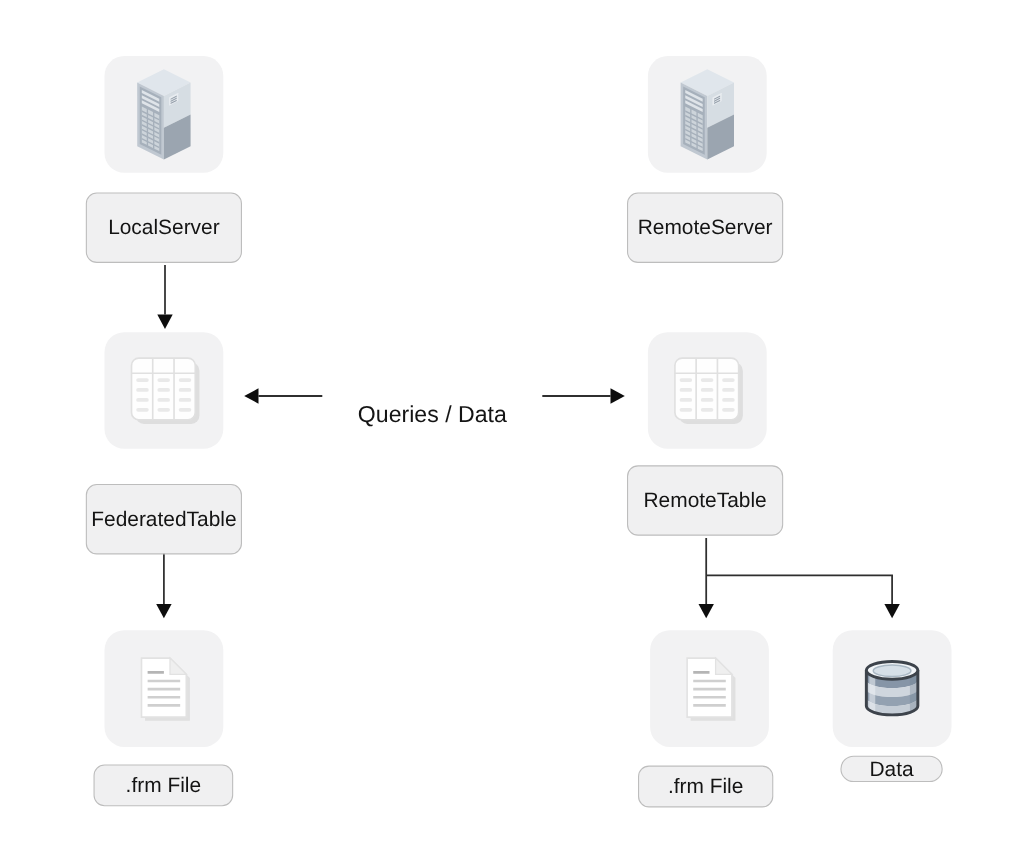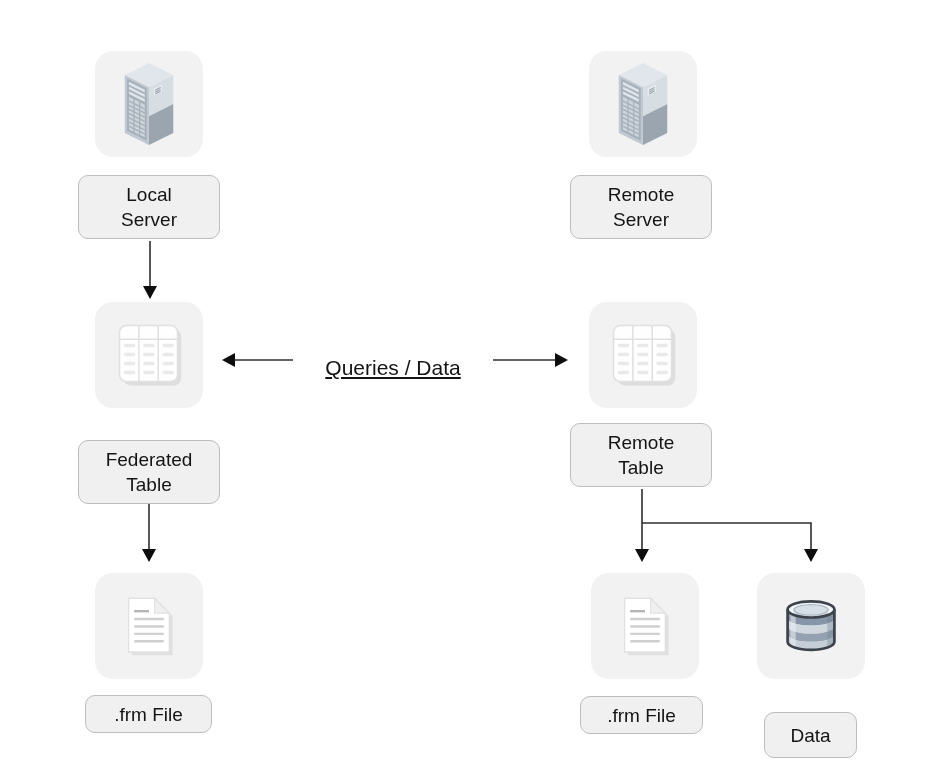--- a/index.html
+++ b/index.html
@@ -12,29 +12,29 @@
     position:absolute; width:108px; height:106px;
     background:var(--tile_bg,#f2f2f3); border-radius:18px;
     display:flex; align-items:center; justify-content:center;
   }
   .label {
     position:absolute; box-sizing:border-box;
     background:var(--label_bg,#f0f0f1);
     border:1.5px solid var(--label_border,#bdbdbd);
     border-radius:10px; color:var(--text,#141414);
     font-size:19px; line-height:25px; text-align:center;
-    display:flex; flex-direction:column; align-items:center; justify-content:center;
+    display:flex; flex-direction:row; align-items:center; justify-content:center;
   }
   .label span { display:block; }
   .connectors { position:absolute; left:0; top:0; width:926px; height:784px; }
   .connectors .line { stroke:var(--arrow_line,#2f2f2f); stroke-width:1.6; fill:none; }
   .connectors .head { fill:var(--arrow_head,#0d0d0d); stroke:none; }
   .qlabel {
-    position:absolute; left:300px; top:356px; width:186px;
-    text-align:center; font-size:21px; color:var(--text,#141414);text-decoration:underline;
+    position:absolute; left:300px; top:366px; width:186px;
+    text-align:center; font-size:21px; color:var(--text,#141414);
   }
 </style>
 </head>
 <body>
 
 <div class="canvas">
 
   <svg class="connectors" viewBox="0 0 926 784">
     <g>
       <path class="line" d="M150,241 L150,286"></path>
@@ -213,17 +213,17 @@
   </div>
 
   <div class="label" style="left:85px;  top:695px; width:127px; height:38px;">
     <span>.frm File</span>
   </div>
 
   <div class="label" style="left:580px; top:696px; width:123px; height:38px;">
     <span>.frm File</span>
   </div>
 
-  <div class="label" style="left:764px; top:712px; width:93px;  height:46px;">
+  <div class="label" style="left:764px; top:687px; width:93px;  height:24px;border-radius:17px;">
     <span>Data</span>
   </div>
 
 </div>
 
 </body></html>

